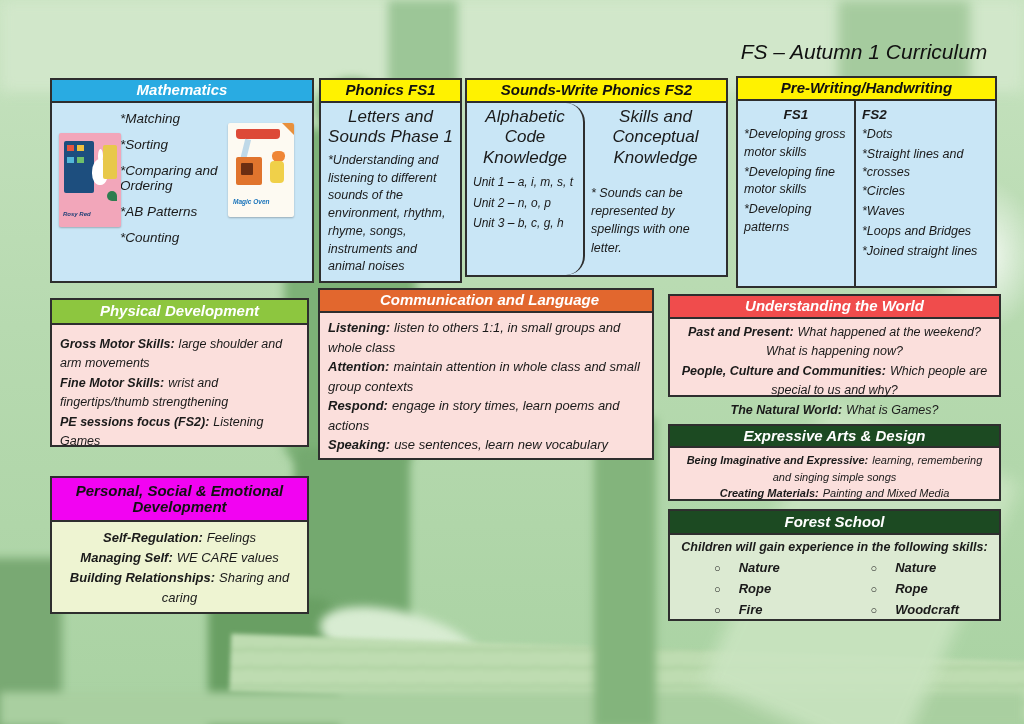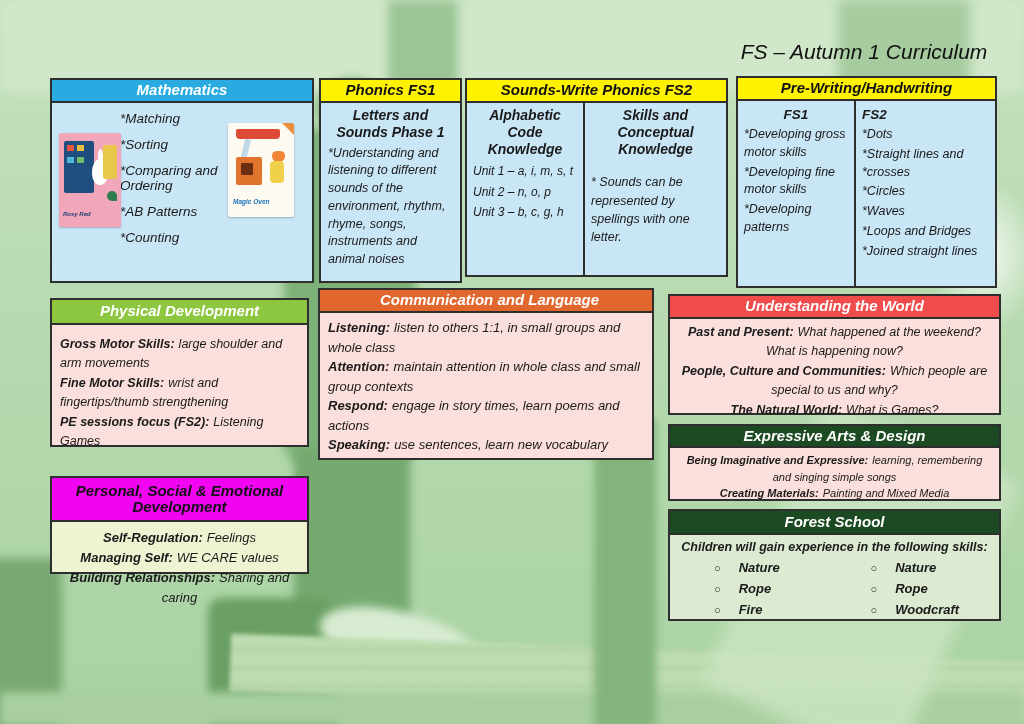--- a/index.html
+++ b/index.html
@@ -32,29 +32,29 @@
   #book2 .awning{position:absolute;left:8px;top:6px;width:44px;height:10px;background:#dd4a38;border-radius:2px 2px 4px 4px;}
   #book2 .corner{position:absolute;right:0;top:0;width:0;height:0;border-left:12px solid transparent;border-top:12px solid #e8903c;}
   #book2 .pipe{position:absolute;left:14px;top:16px;width:6px;height:26px;background:#bfd9e8;transform:rotate(14deg);}
   #book2 .oven{position:absolute;left:8px;top:34px;width:26px;height:28px;background:#e0742d;border-radius:2px;}
   #book2 .oven-door{position:absolute;left:13px;top:40px;width:12px;height:12px;background:#6b2e12;border-radius:1px;}
   #book2 .fox-head{position:absolute;left:44px;top:28px;width:13px;height:11px;background:#ef8636;border-radius:50% 50% 60% 60%;}
   #book2 .fox-body{position:absolute;left:42px;top:38px;width:14px;height:22px;background:#f0d049;border-radius:4px;}
   #book2 .bk-title{position:absolute;left:5px;bottom:12px;font-size:6.5px;font-weight:bold;color:#1b75bb;font-style:italic;}
   
   #phonics .bd{padding:4px 7px;font-size:12.5px;line-height:1.42;}
-  .subtitle{font-weight:bold;text-align:center;font-size:14px;line-height:1.2;margin-bottom:4px;}
+  .subtitle{font-weight:normal;text-align:center;font-size:17px;line-height:1.2;margin-bottom:4px;}
   #phonics .foot{margin-top:16px;}
   
   .split{display:flex;height:calc(100% - 23px);}
   .split .col{box-sizing:border-box;padding:4px 6px;font-style:italic;}
   .split .col.first{border-right:2px solid #2e2e2e;}
   #sw .col.first{width:118px;} #sw .col.second{flex:1;}
   #sw .unit{font-size:12px;line-height:1.7;}
-  #sw .col{font-size:12.5px;line-height:1.45;}
+  #sw .col{font-size:12.5px;line-height:1.45;border-radius:19px;}
   #sw .note{margin-top:16px;}
   #pw .col.first{width:118px;} #pw .col.second{flex:1;}
   #pw .col{font-size:12.5px;line-height:1.42;}
   #pw .coltitle{font-weight:bold;font-size:13.5px;margin-bottom:2px;}
   #pw .col.first .coltitle{text-align:center;}
   #pw .pw-item{margin-bottom:2px;}
   
   .pink{background:#fbdfdc;}
   #pd .bd{padding:10px 8px;font-size:12.5px;line-height:1.55;}
   #cl .bd{padding:5px 8px;font-size:13px;line-height:1.5;}
@@ -191,21 +191,21 @@
   <div id="cl" class="panel pink" style="left:318px;top:288px;width:336px;height:172px;">
     <div class="hdr white" style="height:23px;background:#e2672e;font-size:15px;padding-left:7px;">Communication and Language</div>
     <div class="bd">
       <div><span class="lbl">Listening:</span><span>listen to others 1:1, in small groups and whole class</span></div>
       <div><span class="lbl">Attention:</span><span>maintain attention in whole class and small group contexts</span></div>
       <div><span class="lbl">Respond:</span><span>engage in story times, learn poems and actions</span></div>
       <div><span class="lbl">Speaking:</span><span>use sentences, learn new vocabulary</span></div>
     </div>
   </div>
 
-  <div id="utw" class="panel pink" style="left:668px;top:294px;width:333px;height:121px;">
+  <div id="utw" class="panel pink" style="left:668px;top:294px;width:333px;height:103px;">
     <div class="hdr white" style="height:23px;background:#f04c4c;font-size:15px;">Understanding the World</div>
     <div class="bd">
       <div><span class="lbl">Past and Present:</span><span>What happened at the weekend? What is happening now?</span></div>
       <div><span class="lbl">People, Culture and Communities:</span><span>Which people are special to us and why?</span></div>
       <div><span class="lbl">The Natural World:</span><span>What is Games?</span></div>
     </div>
   </div>
 
   <div id="ead" class="panel pink" style="left:668px;top:424px;width:333px;height:77px;">
     <div class="hdr white" style="height:22px;background:#1c4a22;font-size:15px;">Expressive Arts &amp; Design</div>
@@ -239,21 +239,21 @@
               <span>Rope</span>
             </div>
           <div class="fs-row">
               <span>Woodcraft</span>
             </div>
         </div>
       </div>
     </div>
   </div>
 
-  <div id="psed" class="panel" style="left:50px;top:476px;width:259px;height:98px;">
+  <div id="psed" class="panel" style="left:50px;top:476px;width:259px;height:138px;">
     <div class="hdr black" style="background:#f203f2;font-size:15px;">Personal, Social &amp; Emotional Development</div>
     <div class="bd">
       <div><span class="lbl">Self-Regulation:</span><span>Feelings</span></div>
       <div><span class="lbl">Managing Self:</span><span>WE CARE values</span></div>
       <div><span class="lbl">Building Relationships:</span><span>Sharing and caring</span></div>
     </div>
   </div>
 
 </div>
 

